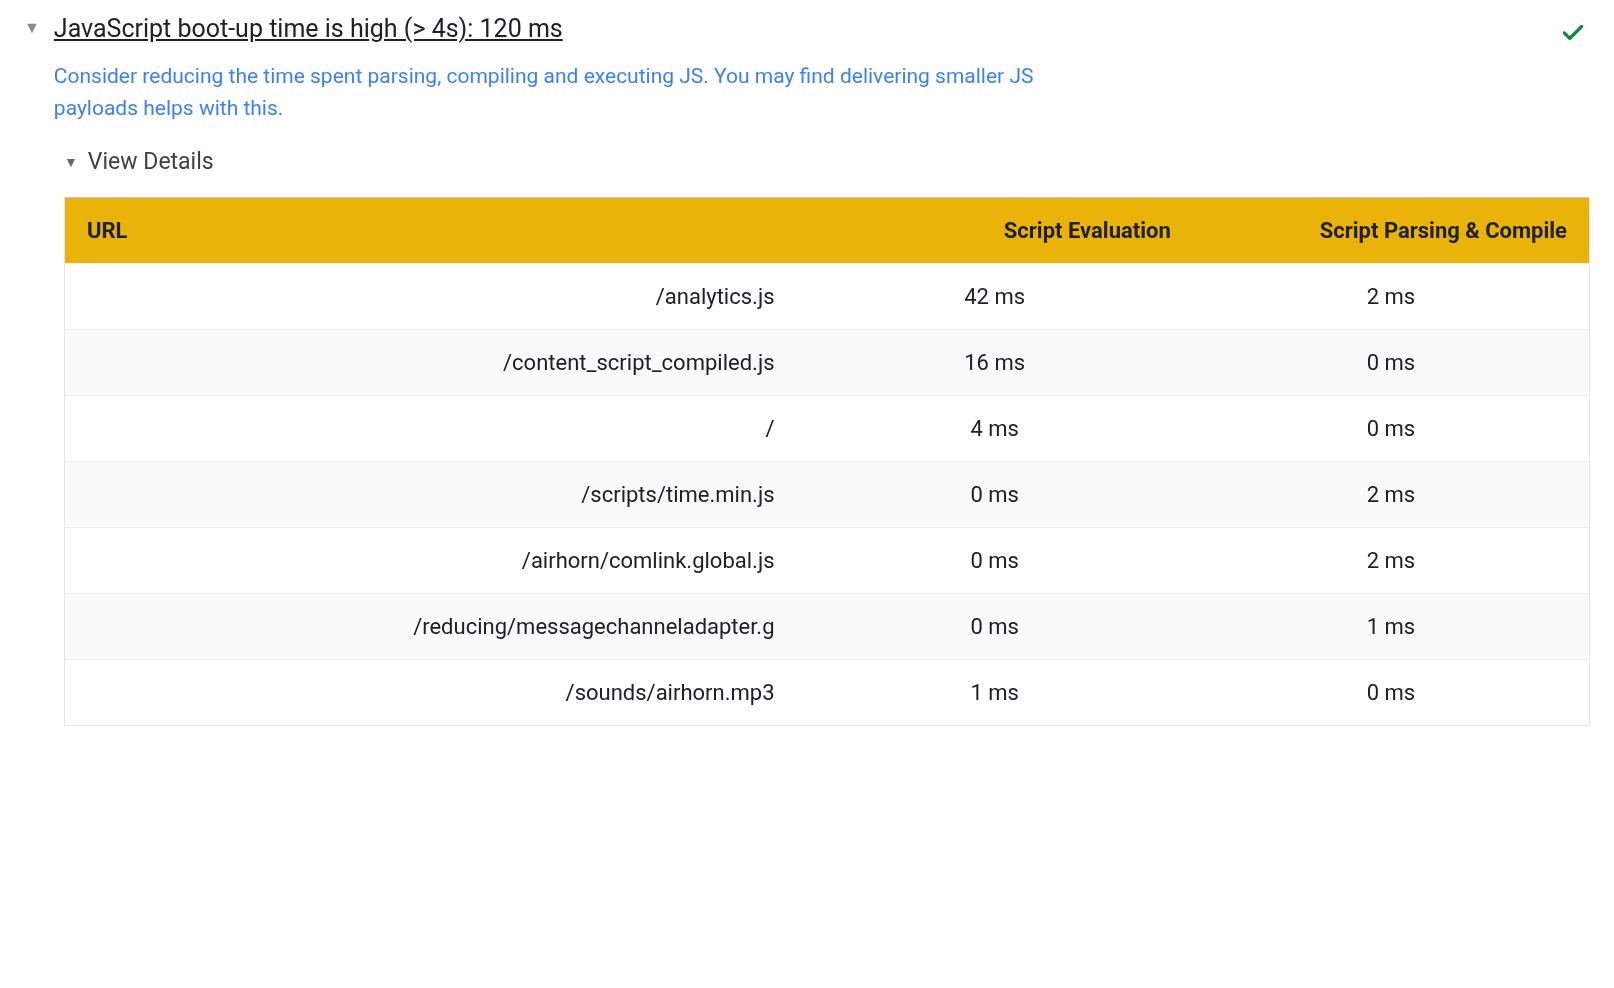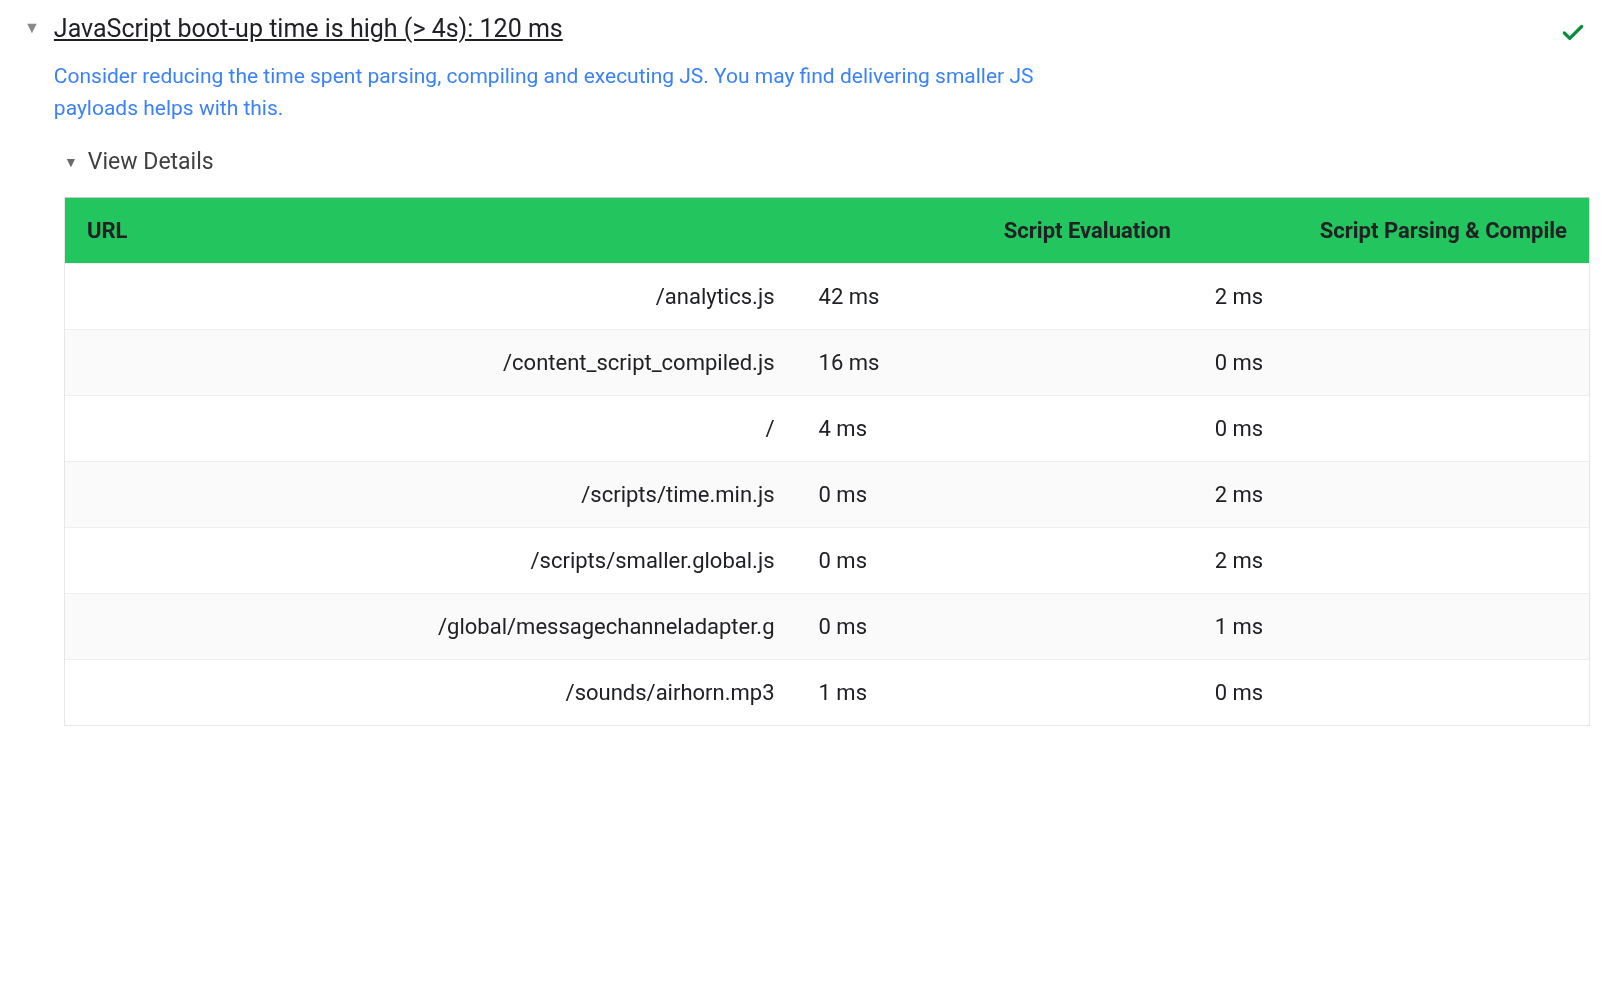--- a/index.html
+++ b/index.html
@@ -71,21 +71,21 @@
     margin-top: 22px;
     border: 1px solid #e6e6e6;
     border-top: none;
   }
   table {
     width: 100%;
     border-collapse: collapse;
     font-size: 22px;
   }
   thead th {
-    background: #22c55e;
+    background: #eab308;
     text-align: left;
     font-weight: 700;
     padding: 20px 22px;
     color: #202124;
     border-top: 1px solid #c9c9c9;
   }
   thead th.num {
     text-align: right;
   }
   tbody td {
@@ -94,21 +94,21 @@
     color: #202124;
   }
   tbody tr:nth-child(even) td {
     background: #fafafa;
   }
   td.url {
     width: 48%;
     text-align: right;
   }
   td.num {
-    text-align: left;
+    text-align: center;
     width: 26%;
   }
   .unit {
     letter-spacing: 0;
   }
 </style>
 </head>
 <body>
 
 <div class="audit">
@@ -157,26 +157,26 @@
               <td class="url">/</td>
               <td class="num">4 <span class="unit">ms</span></td>
               <td class="num">0 <span class="unit">ms</span></td>
             </tr>
             <tr>
               <td class="url">/scripts/time.min.js</td>
               <td class="num">0 <span class="unit">ms</span></td>
               <td class="num">2 <span class="unit">ms</span></td>
             </tr>
             <tr>
-              <td class="url">/scripts/smaller.global.js</td>
+              <td class="url">/airhorn/comlink.global.js</td>
               <td class="num">0 <span class="unit">ms</span></td>
               <td class="num">2 <span class="unit">ms</span></td>
             </tr>
             <tr>
-              <td class="url">/global/messagechanneladapter.g</td>
+              <td class="url">/reducing/messagechanneladapter.g</td>
               <td class="num">0 <span class="unit">ms</span></td>
               <td class="num">1 <span class="unit">ms</span></td>
             </tr>
             <tr>
               <td class="url">/sounds/airhorn.mp3</td>
               <td class="num">1 <span class="unit">ms</span></td>
               <td class="num">0 <span class="unit">ms</span></td>
             </tr>
           </tbody>
       </table>

